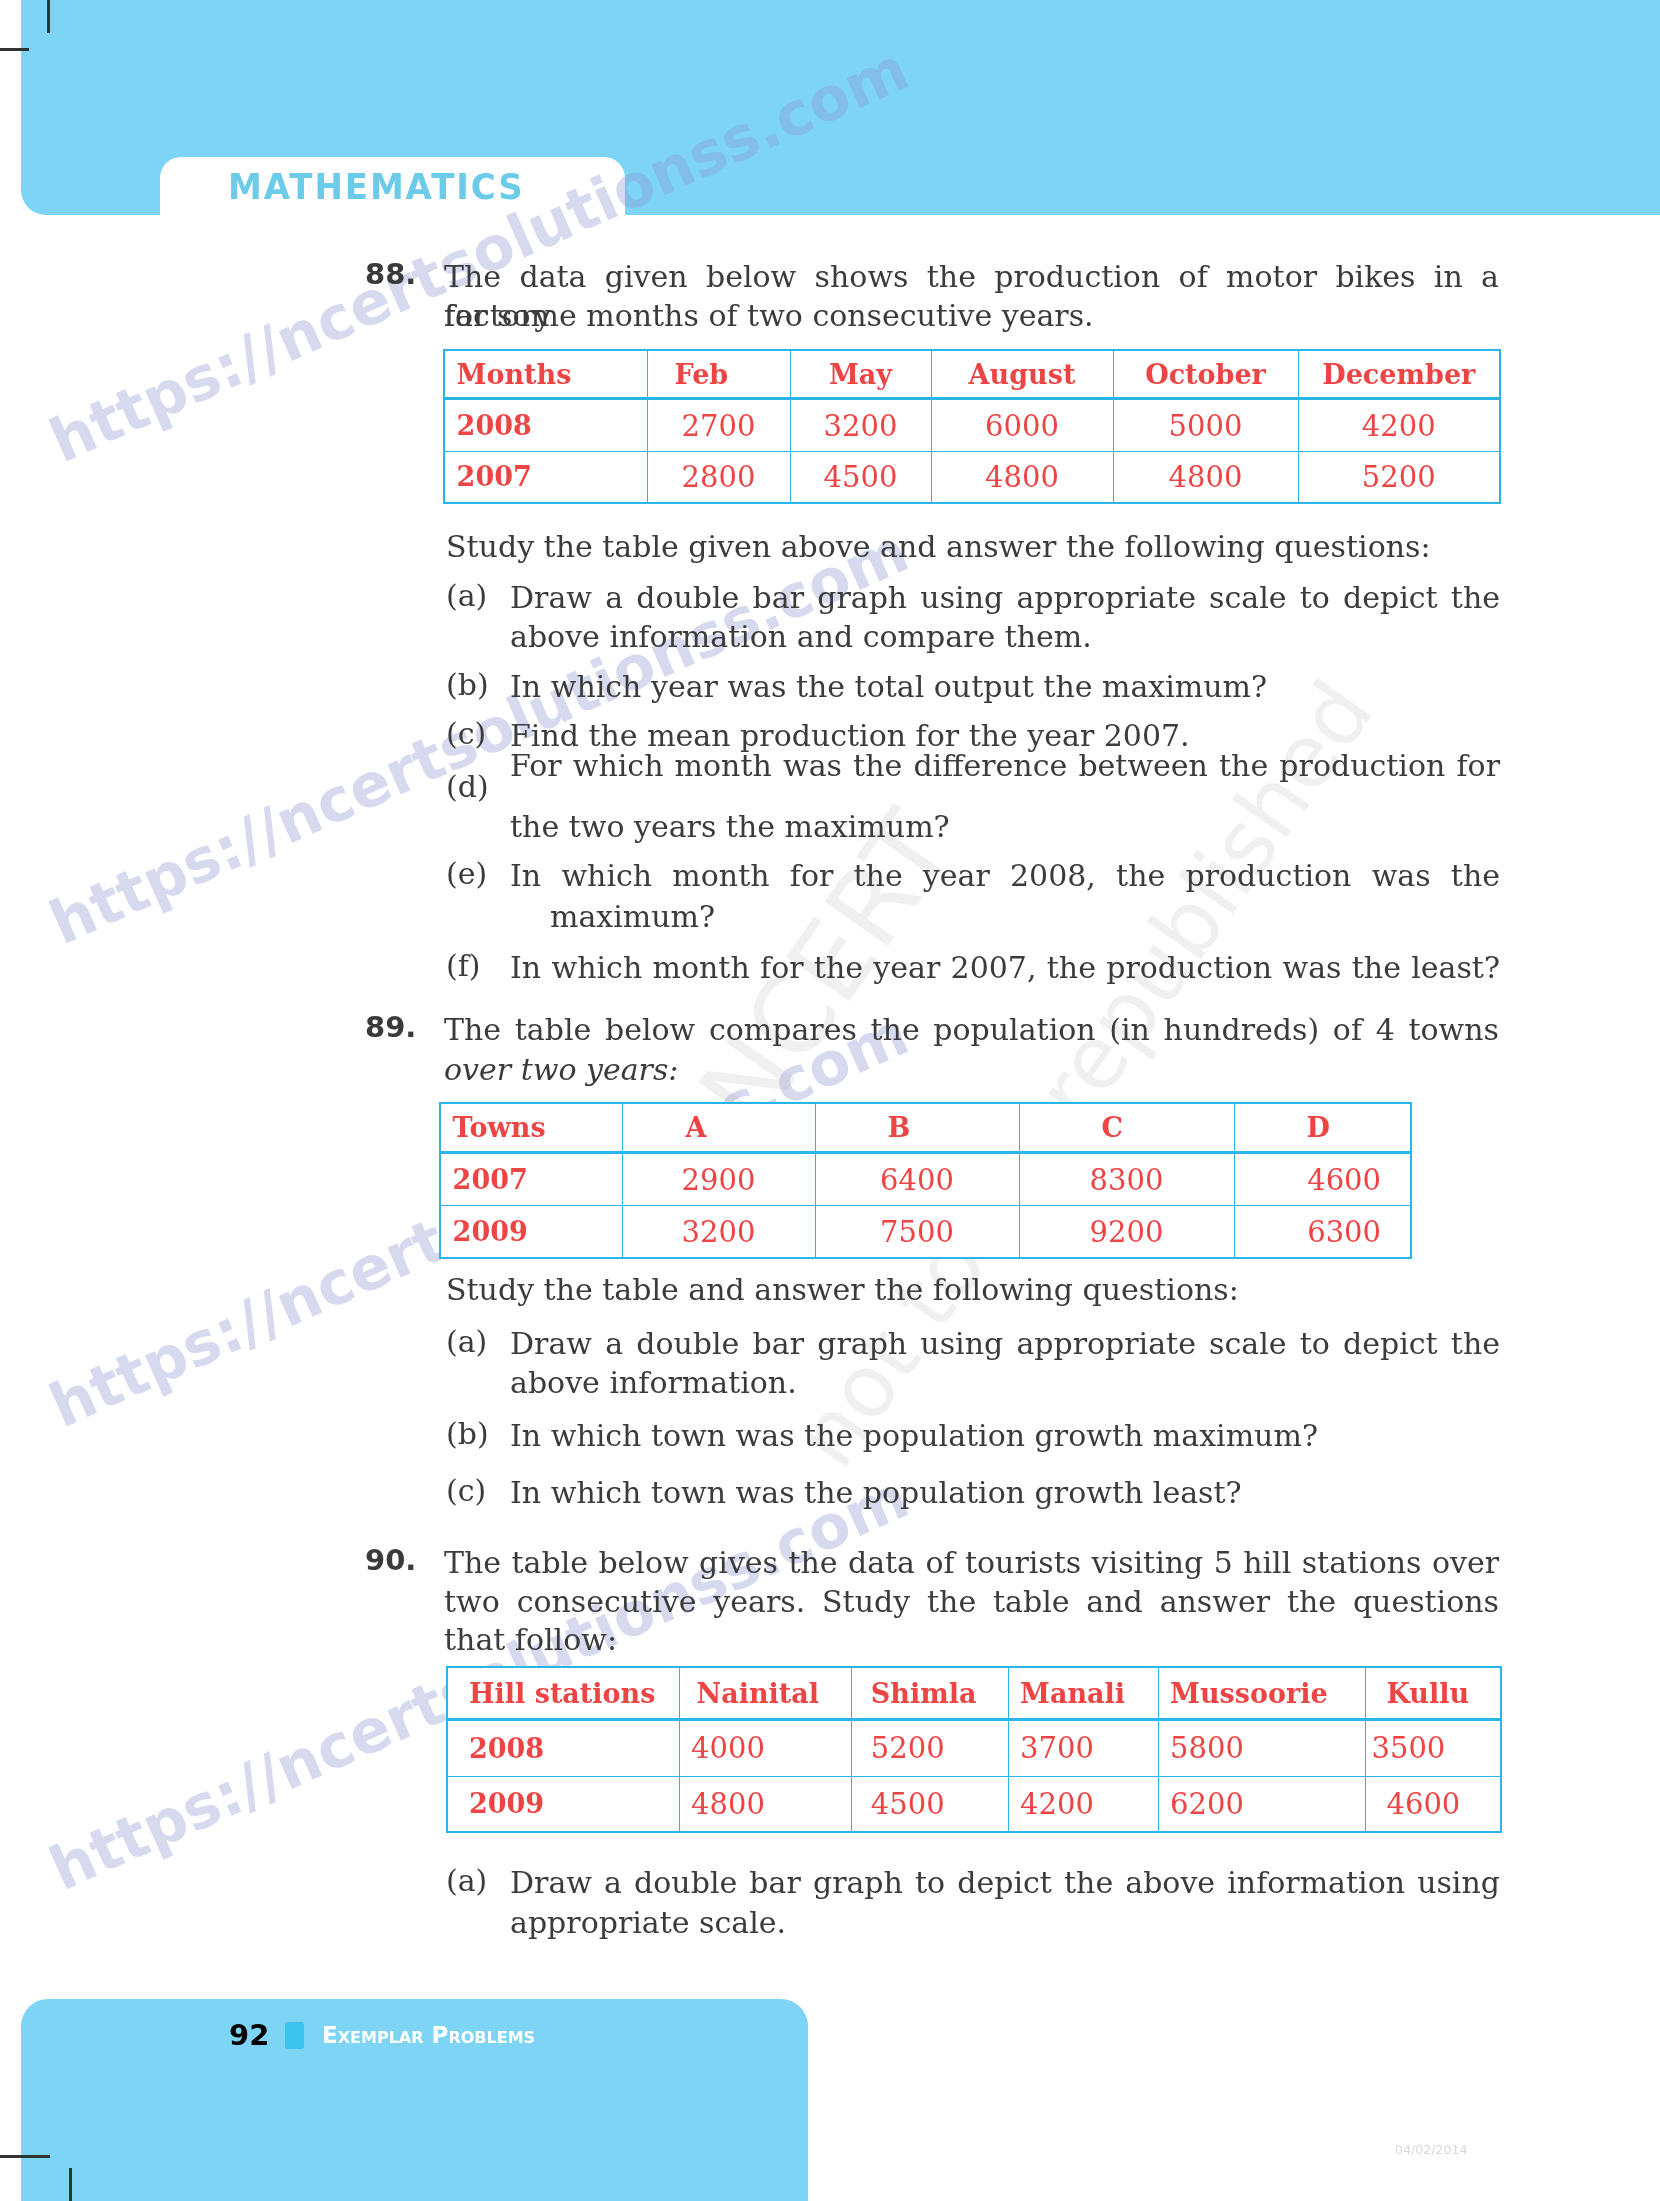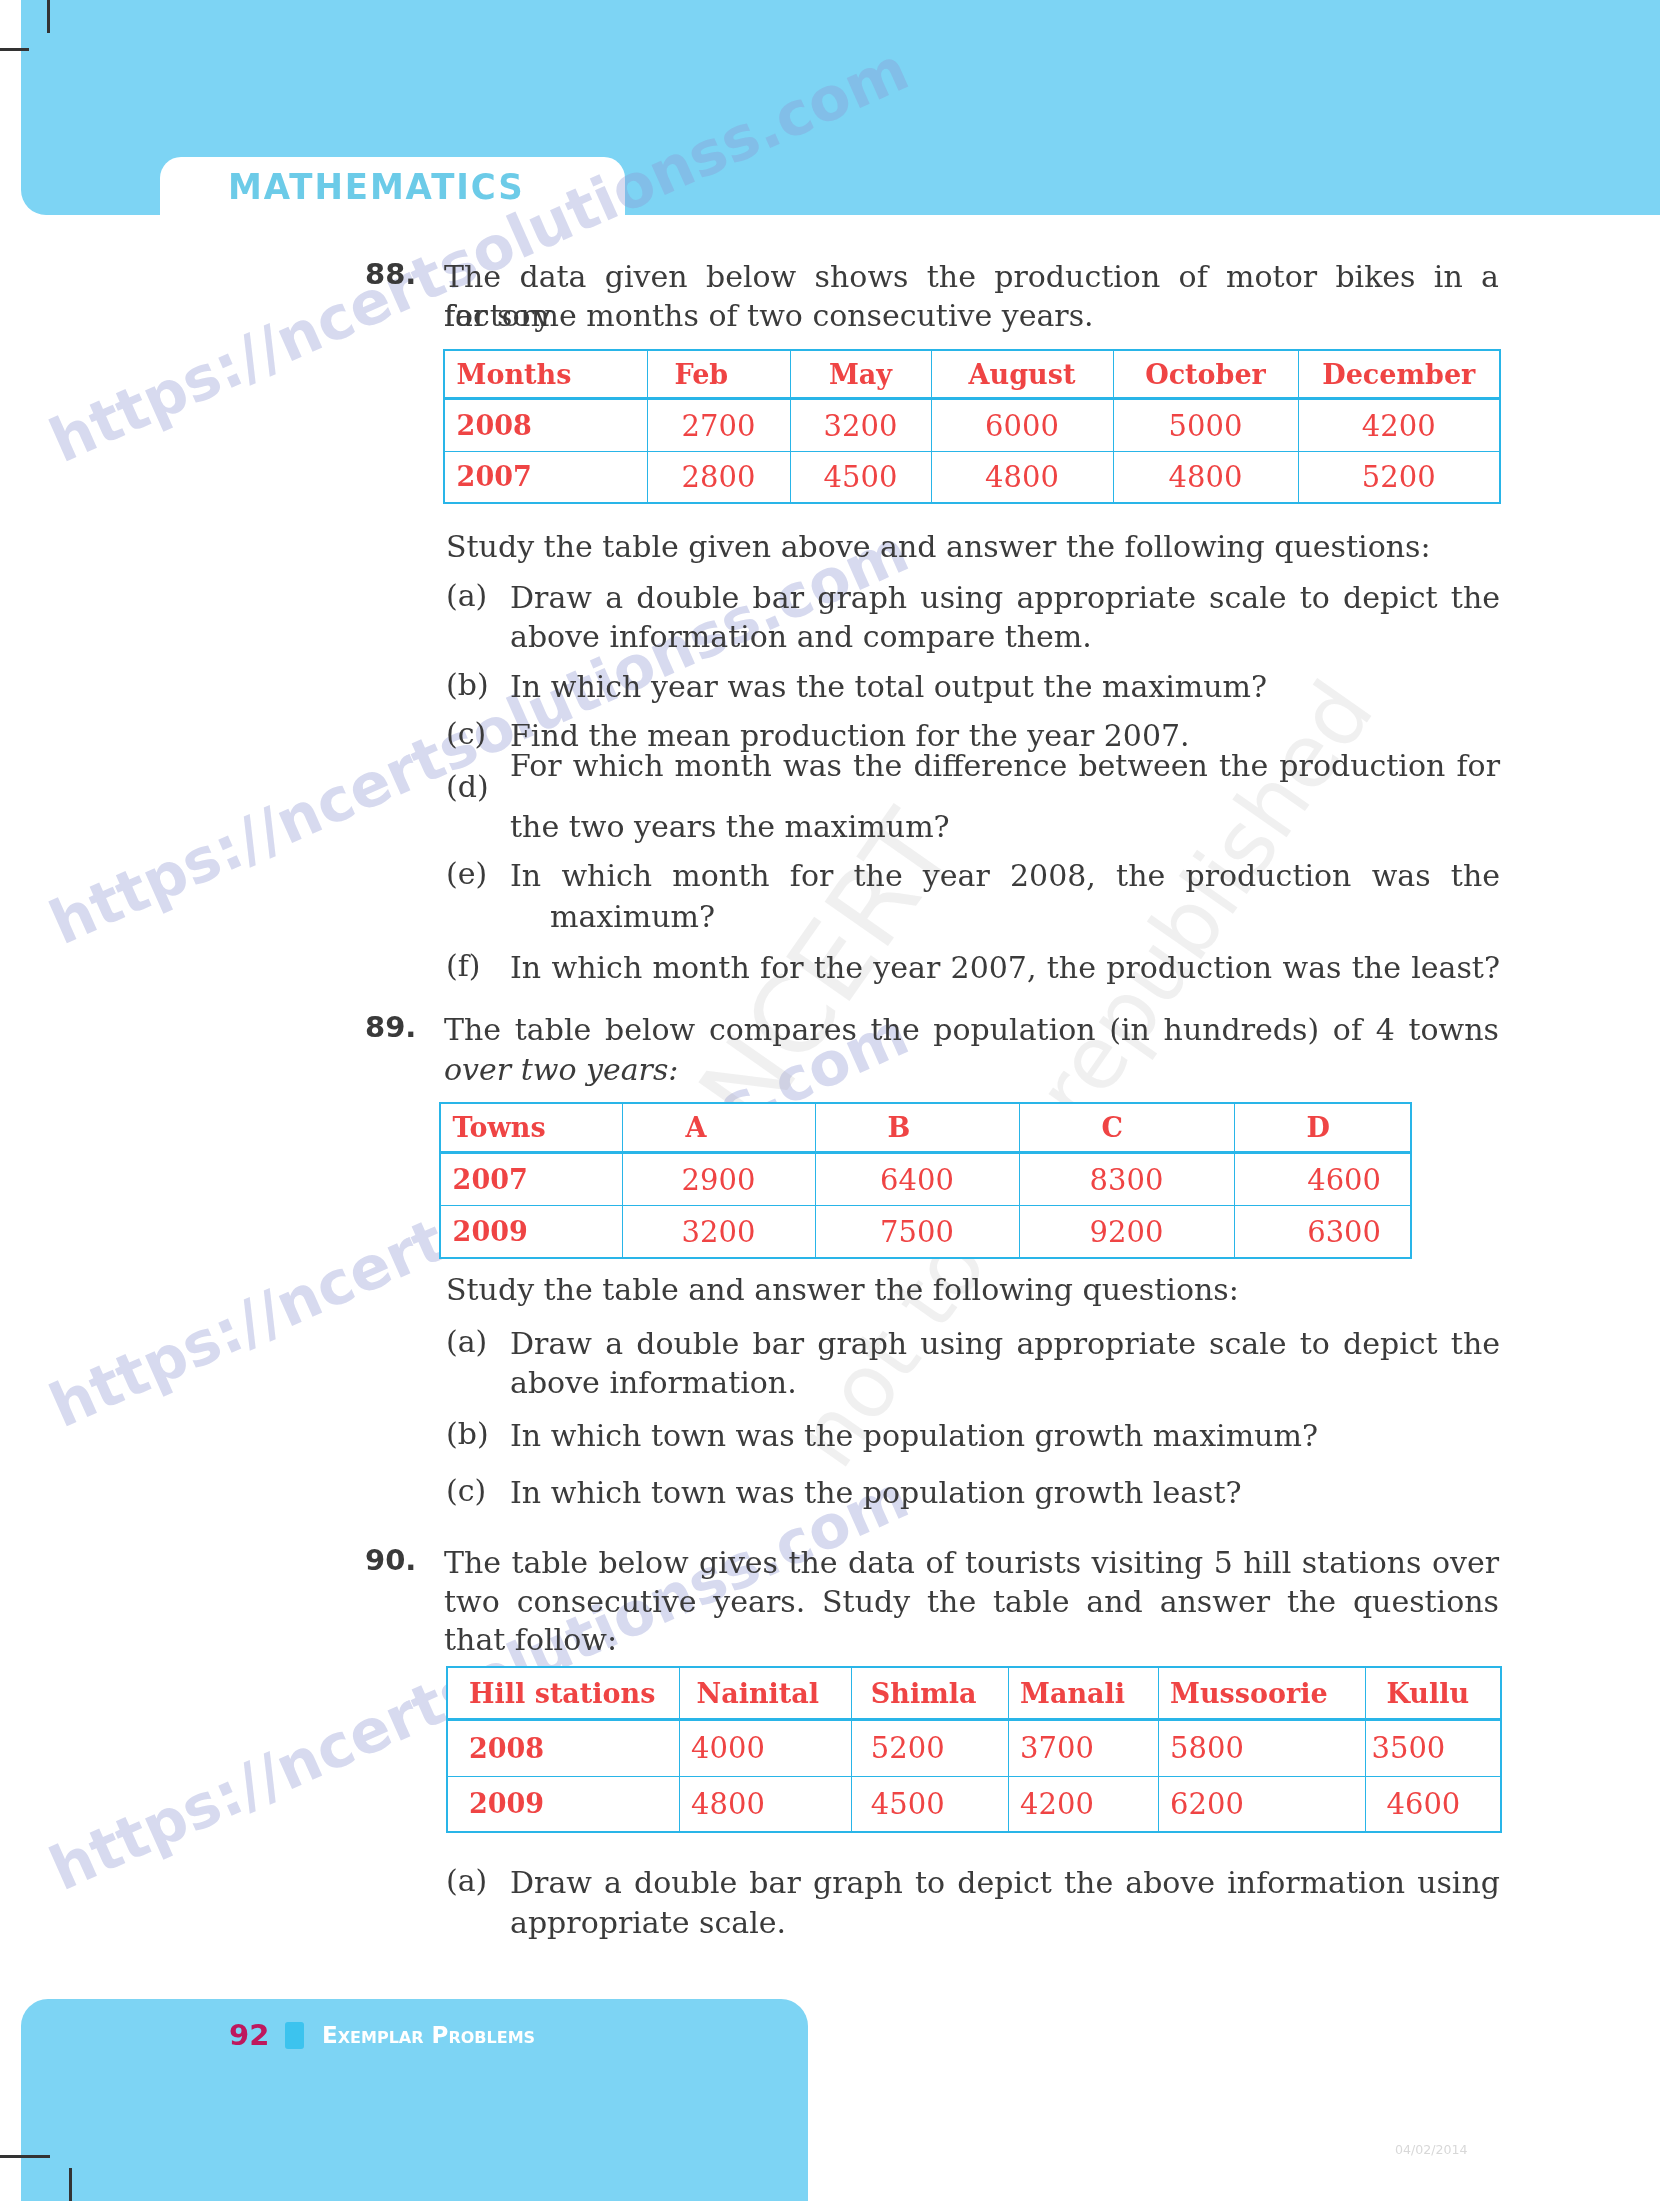--- a/index.html
+++ b/index.html
@@ -42,21 +42,21 @@
   table.data tr:first-child td { border-bottom:3.9px solid #29b5e8; }
   table.data td.hdr { font-weight:bold; font-family:"DejaVu Serif", serif; font-size:27px; }
   table.data td.center { text-align:center; padding:0; }
 
   .footer-box {
     left:21px; top:1999px; width:787px; height:212px;
     background:#7dd4f4; border-top-left-radius:27px; border-top-right-radius:27px;
   }
   .footer-num {
     left:229px; top:2018px; font-family:"DejaVu Sans", sans-serif; font-weight:bold;
-    font-size:29px; color:#be185d;
+    font-size:29px; color:#000000;
   }
   .footer-square { left:285px; top:2022px; width:19.3px; height:27px; background:#3cc3ee; border-radius:2.9px; }
   .footer-title {
     left:322px; top:2022px; font-family:"DejaVu Sans", sans-serif; font-weight:bold;
     font-size:23px; color:#ffffff; font-variant:small-caps; letter-spacing:0px;
   }
   .stamp { left:1395px; top:2142px; font-family:"DejaVu Sans", sans-serif; font-size:12.6px; color:#d8d8d8; }
 
   .wm {
     font-family:"DejaVu Sans", sans-serif; font-weight:bold; font-size:60px;

